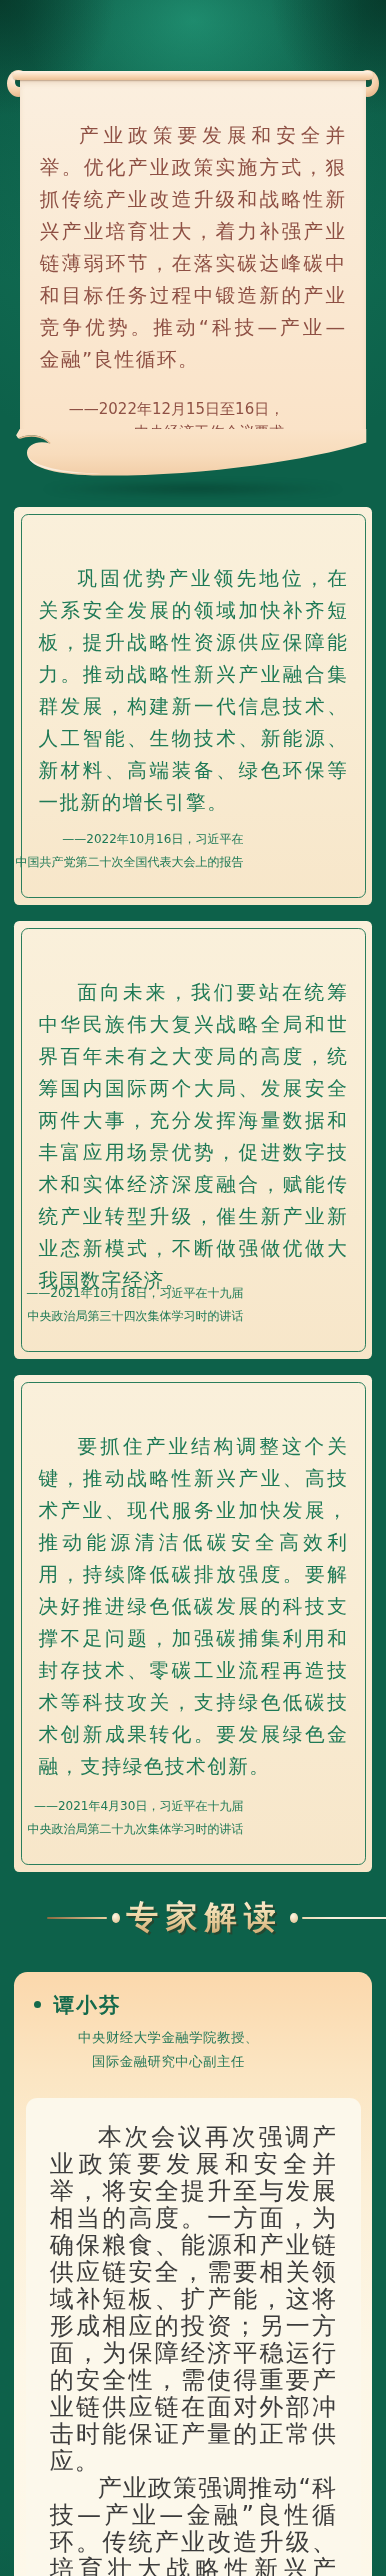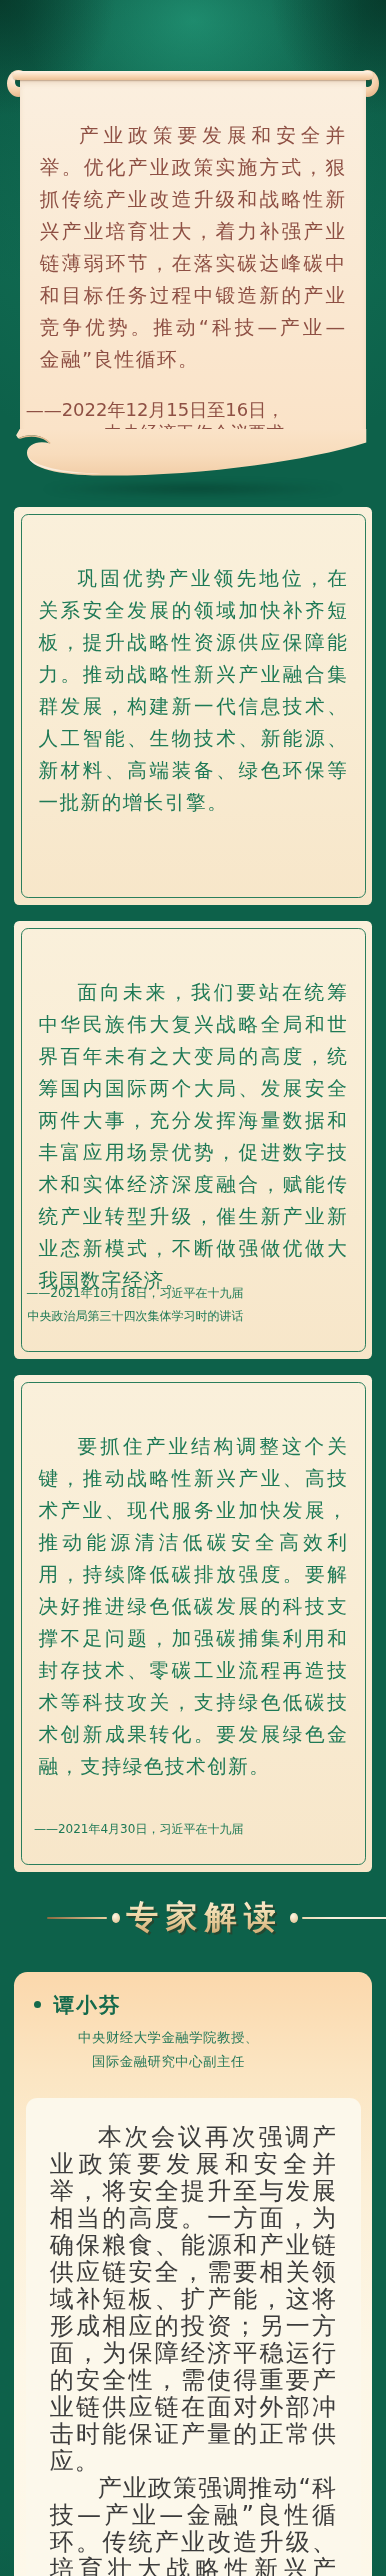--- a/index.html
+++ b/index.html
@@ -24,21 +24,21 @@
   .loop-left .loop-hole{left:7.7px;} .loop-right .loop-hole{right:7.7px;}
   .rod{position:absolute;top:0;left:5.2px;right:5.2px;height:8.8px;border-radius:4.6px;z-index:3;
     background:linear-gradient(180deg,#FFF4E7 0%,#F8D8B6 55%,#EBC096 100%);
     box-shadow:0 1px 1.5px rgba(100,55,20,.35);}
   .paper{position:absolute;top:8.8px;left:12px;width:346px;height:350px;z-index:2;
     background:linear-gradient(180deg,#FBEFDF 0%,#FAE9D3 55%,#FAE3C8 100%);
     box-shadow:inset 0 4.1px 5.2px rgba(196,142,100,.18);}
   .scroll-quote{margin:0;padding:40px 19.6px 0 19.6px;font-size:19.6px;line-height:32px;letter-spacing:1.5px;
     color:#8E5044;text-align:justify;text-indent:2em;}
   .scroll-attr{position:absolute;top:318px;right:82px;text-align:right;
-    font-size:18px;line-height:23px;color:#8E5044;}
+    font-size:15px;line-height:23px;color:#8E5044;}
   .curl-svg{position:absolute;top:358px;left:4.1px;z-index:2;}
   .curl-shadow{position:absolute;top:412px;left:31px;right:31px;height:14.4px;border-radius:50%;
     background:radial-gradient(ellipse at 50% 40%,rgba(0,30,20,.38),rgba(0,30,20,0) 70%);filter:blur(3.6px);}
 
   
   .gcard{position:absolute;left:14.4px;width:358px;border-radius:5.2px;
     background:linear-gradient(180deg,#FAF0DB 0%,#F9EDD5 45%,#F7E6C9 100%);}
   .gcard .frame{position:absolute;inset:6.7px;border:1px solid #2A7E5C;border-radius:7.2px;pointer-events:none;}
   .gcard-2{top:507px;height:398px;}
   .gcard-3{top:921px;height:438px;}
@@ -105,36 +105,41 @@
       </defs>
       <path fill="url(#curlG)" d="M15 0 H687 V26 C 560 66 338 92 172 90 C 88 89 38 76 30 52 C 24 32 48 20 74 28 C 60 10 32 8 12 18 L8 12 Z"></path>
       <path fill="#FFFFFF" opacity="0.55" d="M30 52 C 44 72 94 84 174 86 C 124 88 54 82 36 62 Z"></path>
       <path stroke="#E6BB92" stroke-width="3" fill="none" d="M74 28 C 60 12 34 10 14 18"></path>
     </svg>
   </section>
 
   <section class="gcard gcard-2">
     <div class="frame"></div>
     <p class="gquote">巩固优势产业领先地位，在关系安全发展的领域加快补齐短板，提升战略性资源供应保障能力。推动战略性新兴产业融合集群发展，构建新一代信息技术、人工智能、生物技术、新能源、新材料、高端装备、绿色环保等一批新的增长引擎。</p>
+    <div class="gattr">
+      <div>——2022年10月16日，习近平在</div>
+      <div>中国共产党第二十次全国代表大会上的报告</div>
+    </div>
   </section>
 
   <section class="gcard gcard-3">
     <div class="frame"></div>
     <p class="gquote">面向未来，我们要站在统筹中华民族伟大复兴战略全局和世界百年未有之大变局的高度，统筹国内国际两个大局、发展安全两件大事，充分发挥海量数据和丰富应用场景优势，促进数字技术和实体经济深度融合，赋能传统产业转型升级，催生新产业新业态新模式，不断做强做优做大我国数字经济。</p>
     <div class="gattr">
       <div>——2021年10月18日，习近平在十九届</div>
       <div>中央政治局第三十四次集体学习时的讲话</div>
     </div>
   </section>
 
   <section class="gcard gcard-4">
     <div class="frame"></div>
     <p class="gquote">要抓住产业结构调整这个关键，推动战略性新兴产业、高技术产业、现代服务业加快发展，推动能源清洁低碳安全高效利用，持续降低碳排放强度。要解决好推进绿色低碳发展的科技支撑不足问题，加强碳捕集利用和封存技术、零碳工业流程再造技术等科技攻关，支持绿色低碳技术创新成果转化。要发展绿色金融，支持绿色技术创新。</p>
     <div class="gattr">
       <div>——2021年4月30日，习近平在十九届</div>
+      <div>中央政治局第二十九次集体学习时的讲话</div>
     </div>
   </section>
 
   <div class="heading-band">
     <span class="h-line-left"></span>
     <span class="h-dot"></span>
     <span class="h-text">专家解读</span>
     <span class="h-dot"></span>
     <span class="h-line-right"></span>
   </div>

